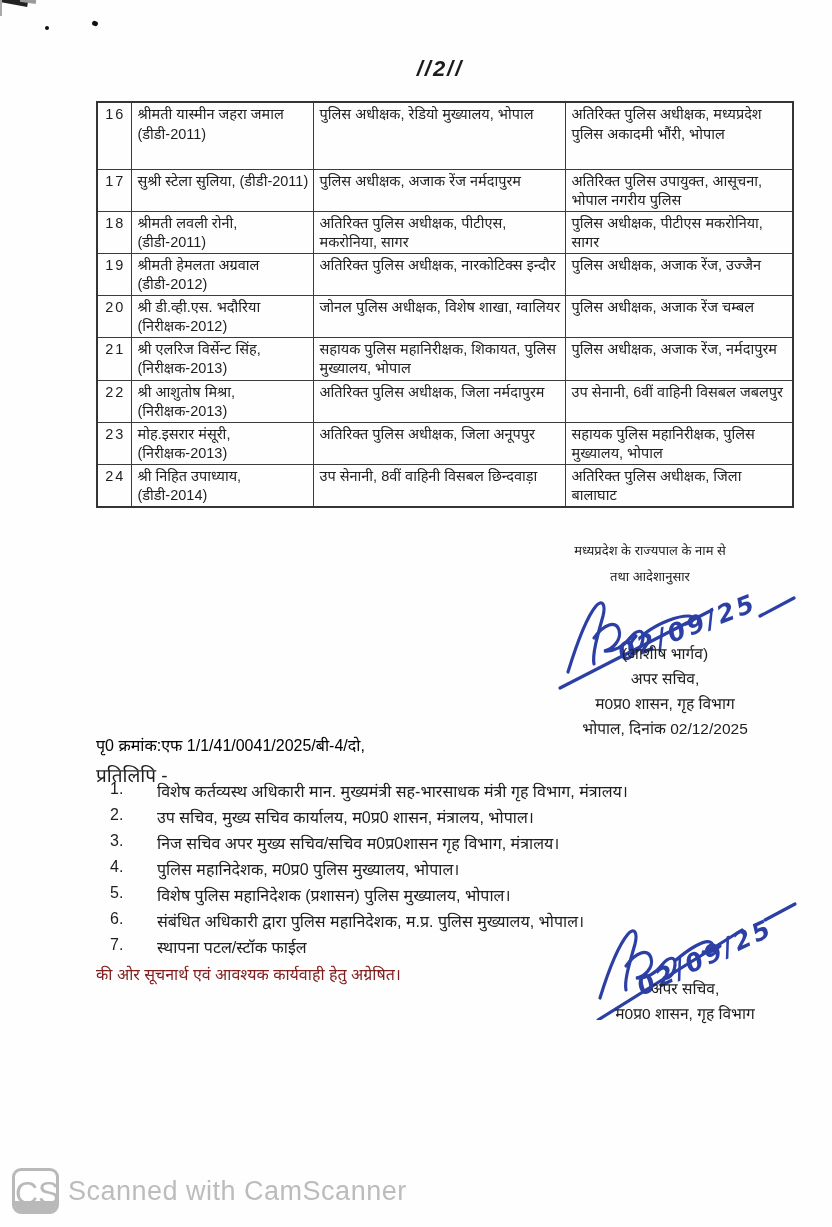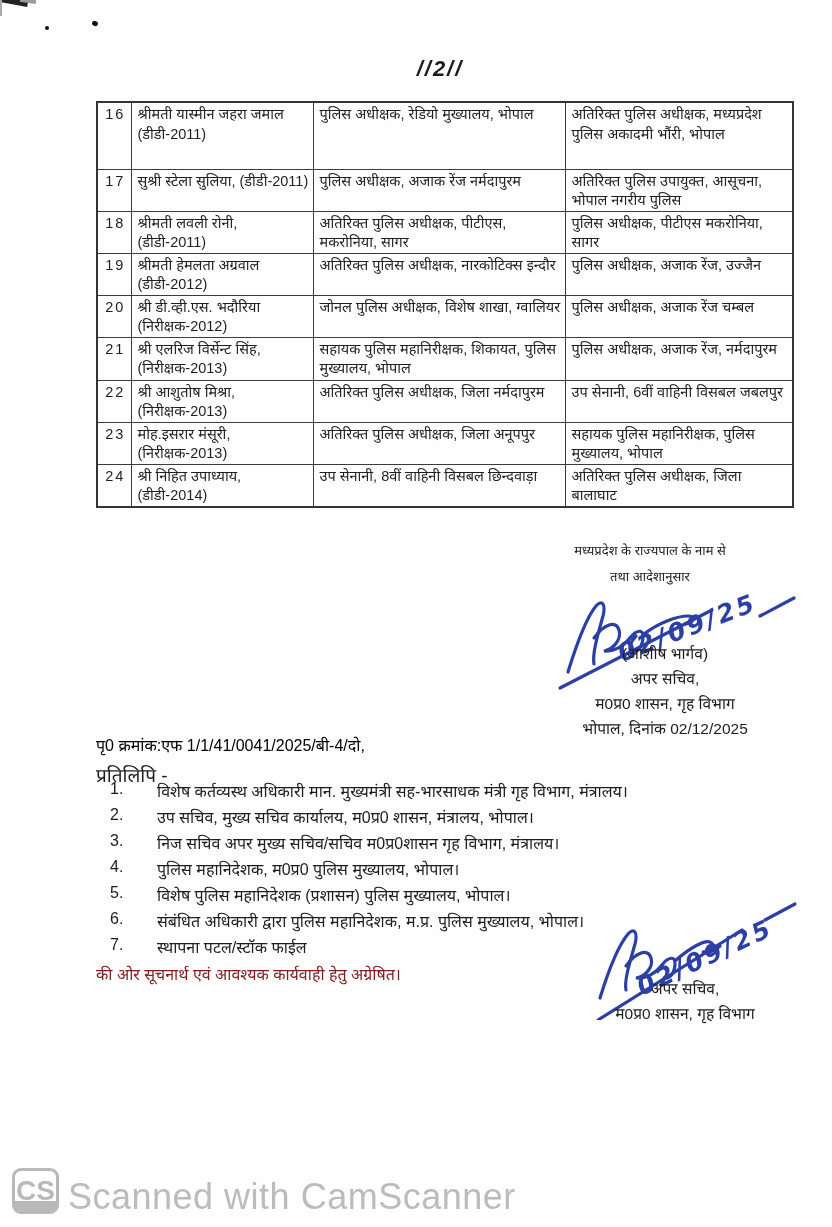--- a/index.html
+++ b/index.html
@@ -31,24 +31,24 @@
   .copyitem .num{width:61px;padding-left:14px;box-sizing:border-box;}
   .closing{position:absolute;left:96px;top:963px;font-size:16px;color:#7f1d1d;}
   
   .sig1{position:absolute;left:556px;top:576px;}
   .sig2{position:absolute;left:590px;top:890px;}
   .sigtext{font-family:"DejaVu Sans",sans-serif;font-style:italic;font-weight:bold;}
   
   .csbadge{position:absolute;left:12px;top:1168px;width:47px;height:46px;box-sizing:border-box;
            border:3px solid #b9b9b9;border-radius:9px;background:#fff;}
   .csbadge .cs{position:absolute;left:0;right:0;top:4px;text-align:center;
-               font-size:28px;font-weight:bold;color:#b9b9b9;letter-spacing:0;}
+               font-size:32px;font-weight:normal;color:#b9b9b9;letter-spacing:0;}
   .csbadge .bar{position:absolute;left:0;right:0;bottom:0;height:10px;background:#b9b9b9;
                 border-radius:0 0 5px 5px;}
-  .cstext{position:absolute;left:68px;top:1176px;font-size:36px;color:#bcbcbc;letter-spacing:0.5px;}
+  .cstext{position:absolute;left:68px;top:1176px;font-size:27px;color:#bcbcbc;letter-spacing:0.5px;}
   
   .corner1{position:absolute;left:-6px;top:-3px;width:34px;height:7px;background:#222;transform:rotate(10deg);}
   .corner2{position:absolute;left:20px;top:-1px;width:16px;height:4px;background:#9a9a9a;transform:rotate(8deg);}
   .edge{position:absolute;left:0;top:0;width:2px;height:16px;background:#aaa;}
   .dot1{position:absolute;left:45px;top:26px;width:4px;height:4px;background:#111;border-radius:50%;}
   .dot2{position:absolute;left:92px;top:21px;width:6px;height:5px;background:#111;border-radius:50%;transform:rotate(20deg);}
 </style>
 </head>
 <body>
 

